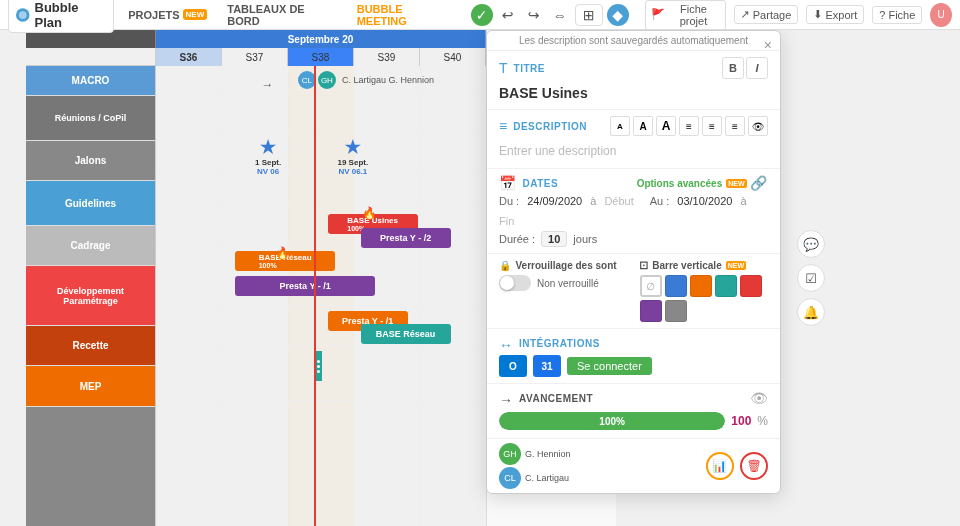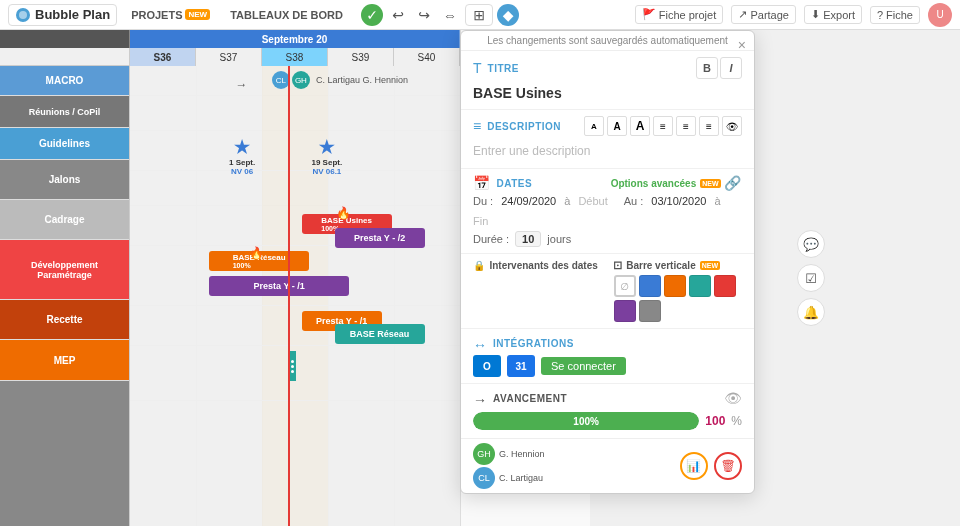--- a/index.html
+++ b/index.html
@@ -16,21 +16,21 @@
     .nav-orange { color: #f90; font-weight: 700; }
     .nav-icons { display: flex; align-items: center; gap: 4px; margin-left: 4px; }
     .nav-icon-btn { width: 22px; height: 22px; border-radius: 50%; border: none; background: none; cursor: pointer; display: flex; align-items: center; justify-content: center; font-size: 14px; color: #555; }
     .nav-icon-btn.green { background: #4caf50; color: #fff; }
     .spacer { flex: 1; }
     .nav-right { display: flex; align-items: center; gap: 8px; }
     .nav-right-btn { display: flex; align-items: center; gap: 3px; font-size: 11px; color: #555; cursor: pointer; padding: 2px 6px; border: 1px solid #ddd; border-radius: 3px; background: #fff; }
     .avatar { width: 24px; height: 24px; border-radius: 50%; background: #e88; display: flex; align-items: center; justify-content: center; color: #fff; font-size: 10px; overflow: hidden; }
 
     
-    .main { display: flex; height: 496px; position: relative; }
+    .main { display: flex; height: 496px; position: relative; margin-left: 26px; }
 
     
     .bar { position: absolute; height: 20px; border-radius: 3px; display: flex; align-items: center; justify-content: center; font-size: 9px; font-weight: 700; color: #fff; cursor: pointer; white-space: nowrap; overflow: hidden; }
     .panel {
       position: absolute; top: 0; left: 460px; width: 295px; background: #fff;
       border: 1px solid #ccc; border-radius: 6px; box-shadow: 0 4px 20px rgba(0,0,0,0.15);
       pointer-events: all; font-size: 12px; z-index: 50;
     }
     .panel-close { position: absolute; top: 6px; right: 8px; cursor: pointer; color: #999; font-size: 14px; }
     .panel-save-msg { text-align: center; font-size: 10px; color: #888; padding: 4px 0; border-bottom: 1px solid #eee; }
@@ -107,21 +107,21 @@
     .gv-month-cell { display: flex; align-items: center; justify-content: center; color: #fff; font-size: 10px; font-weight: 600; border-right: 1px solid rgba(255,255,255,0.3); }
     .gv-week { display: flex; align-items: center; justify-content: center; font-size: 10px; color: #333; border-right: 1px solid #ccc; flex: 1; }
     .gv-label-row { display: flex; align-items: center; justify-content: center; text-align: center; font-size: 10px; font-weight: 700; border-bottom: 1px solid #ddd; padding: 0 4px; color: #fff; }
 
     
     .vline { position: absolute; top: 0; bottom: 0; width: 2px; background: #e53935; z-index: 10; }
 
     
     .h30 { height: 30px; }
     .h40 { height: 40px; }
-    .h35 { height: 32px; }
+    .h35 { height: 45px; }
     .h60 { height: 60px; }
     .h55 { height: 41px; }
 
     .new-badge { background: #f90; color: #fff; font-size: 7px; font-weight: 700; border-radius: 2px; padding: 1px 2px; }
   </style>
 </head>
 <body>
 
 <div class="topnav">
   <div class="brand">
@@ -129,20 +129,21 @@
       <circle cx="8" cy="8" r="7" fill="#4a9fd4"></circle>
       <circle cx="8" cy="8" r="4" fill="#fff" opacity="0.5"></circle>
     </svg>
     <span>Bubble Plan</span>
   </div>
   <span class="nav-item">
     <span>PROJETS</span>
     <span class="nav-badge">NEW</span>
   </span>
   <span class="nav-item">TABLEAUX DE BORD</span>
+  <span class="nav-item nav-orange">BUBBLE MEETING</span>
 
   <div class="nav-icons">
     <button class="nav-icon-btn green">✓</button>
     <button class="nav-icon-btn">↩</button>
     <button class="nav-icon-btn">↪</button>
     <button class="nav-icon-btn">⇔</button>
     <button class="nav-icon-btn" style="background:#fff;border:1px solid #ddd;border-radius:4px;width:28px;">⊞</button>
     <button class="nav-icon-btn" style="background:#4a9fd4;color:#fff;border-radius:50%;width:22px;height:22px;">◆</button>
   </div>
 
@@ -175,32 +176,32 @@
 
     <div class="gv-month">
       <div class="gv-month-cell" style="width:130px;background:#555;height:18px;"></div>
       <div class="gv-month-cell" style="flex:1;background:#3a7bd5;height:18px;">Septembre 20</div>
     </div>
 
     <div style="display:flex;height:18px;">
       <div style="width:130px;background:#f0f0f0;border-bottom:1px solid #ccc;border-right:1px solid #ccc;"></div>
       <div class="gv-week" style="background:#c0d4f0;font-weight:700;">S36</div>
       <div class="gv-week">S37</div>
-      <div class="gv-week" style="background:#7dd3fc;">S38</div>
+      <div class="gv-week" style="background:#3b82f6;">S38</div>
       <div class="gv-week">S39</div>
       <div class="gv-week">S40</div>
     </div>
 
     <div style="display:flex;height:460px;">
 
       <div style="width:130px;border-right:1px solid #ccc;">
         <div class="gv-label-row h30" style="background:#5b9bd5;">MACRO</div>
         <div class="gv-label-row h35" style="background:#777;font-size:9px;">Réunions / CoPil</div>
+        <div class="gv-label-row h40" style="background:#888;">Jalons</div>
         <div class="gv-label-row h35" style="background:#4a9fd4;">Guidelines</div>
-        <div class="gv-label-row h40" style="background:#888;">Jalons</div>
         <div class="gv-label-row h40" style="background:#bbb;">Cadrage</div>
         <div class="gv-label-row h60" style="background:#ef4444;font-size:9px;">Développement Paramétrage</div>
         <div class="gv-label-row h40" style="background:#c2410c;">Recette</div>
         <div class="gv-label-row h55" style="background:#ef6c00;">MEP</div>
         <div class="gv-label-row" style="background:#888;height:100%;"></div>
       </div>
 
       <div style="flex:1;position:relative;">
 
         <div style="position:absolute;top:0;bottom:0;left:0;right:0;">
@@ -278,21 +279,21 @@
             <div style="width:3px;height:3px;background:#fff;border-radius:50%;"></div>
             <div style="width:3px;height:3px;background:#fff;border-radius:50%;"></div>
             <div style="width:3px;height:3px;background:#fff;border-radius:50%;"></div>
           </div>
         </div>
       </div>
     </div>
   </div>
 
   <div class="panel">
-    <div class="panel-save-msg">Les changements sont sauvegardés automatiquement</div>
+    <div class="panel-save-msg">Les description sont sauvegardés automatiquement</div>
     <span class="panel-close">×</span>
 
     <div class="panel-section">
       <div class="panel-section-header">
         <span class="section-icon">T</span>
         <span class="section-label">TITRE</span>
         <div class="format-btns" style="margin-left:auto;">
           <button class="fmt-btn">B</button>
           <button class="fmt-btn" style="font-style:italic;">I</button>
         </div>
@@ -351,21 +352,27 @@
         <span class="duration-unit">jours</span>
       </div>
     </div>
 
     <div class="panel-section">
       <div class="lock-section">
 
         <div class="lock-group">
           <div class="lock-label">
             <span>🔒</span>
-            <span>Intervenants des dates</span>
+            <span>Verrouillage des sont</span>
+          </div>
+          <div class="toggle-row">
+            <div class="toggle">
+              <div class="toggle-knob"></div>
+            </div>
+            <span class="toggle-text">Non verrouillé</span>
           </div>
         </div>
 
         <div class="lock-group">
           <div class="lock-label">
             <span>⚀</span>
             <span>Barre verticale</span>
             <span class="new-badge">NEW</span>
           </div>
           <div class="barre-colors">

